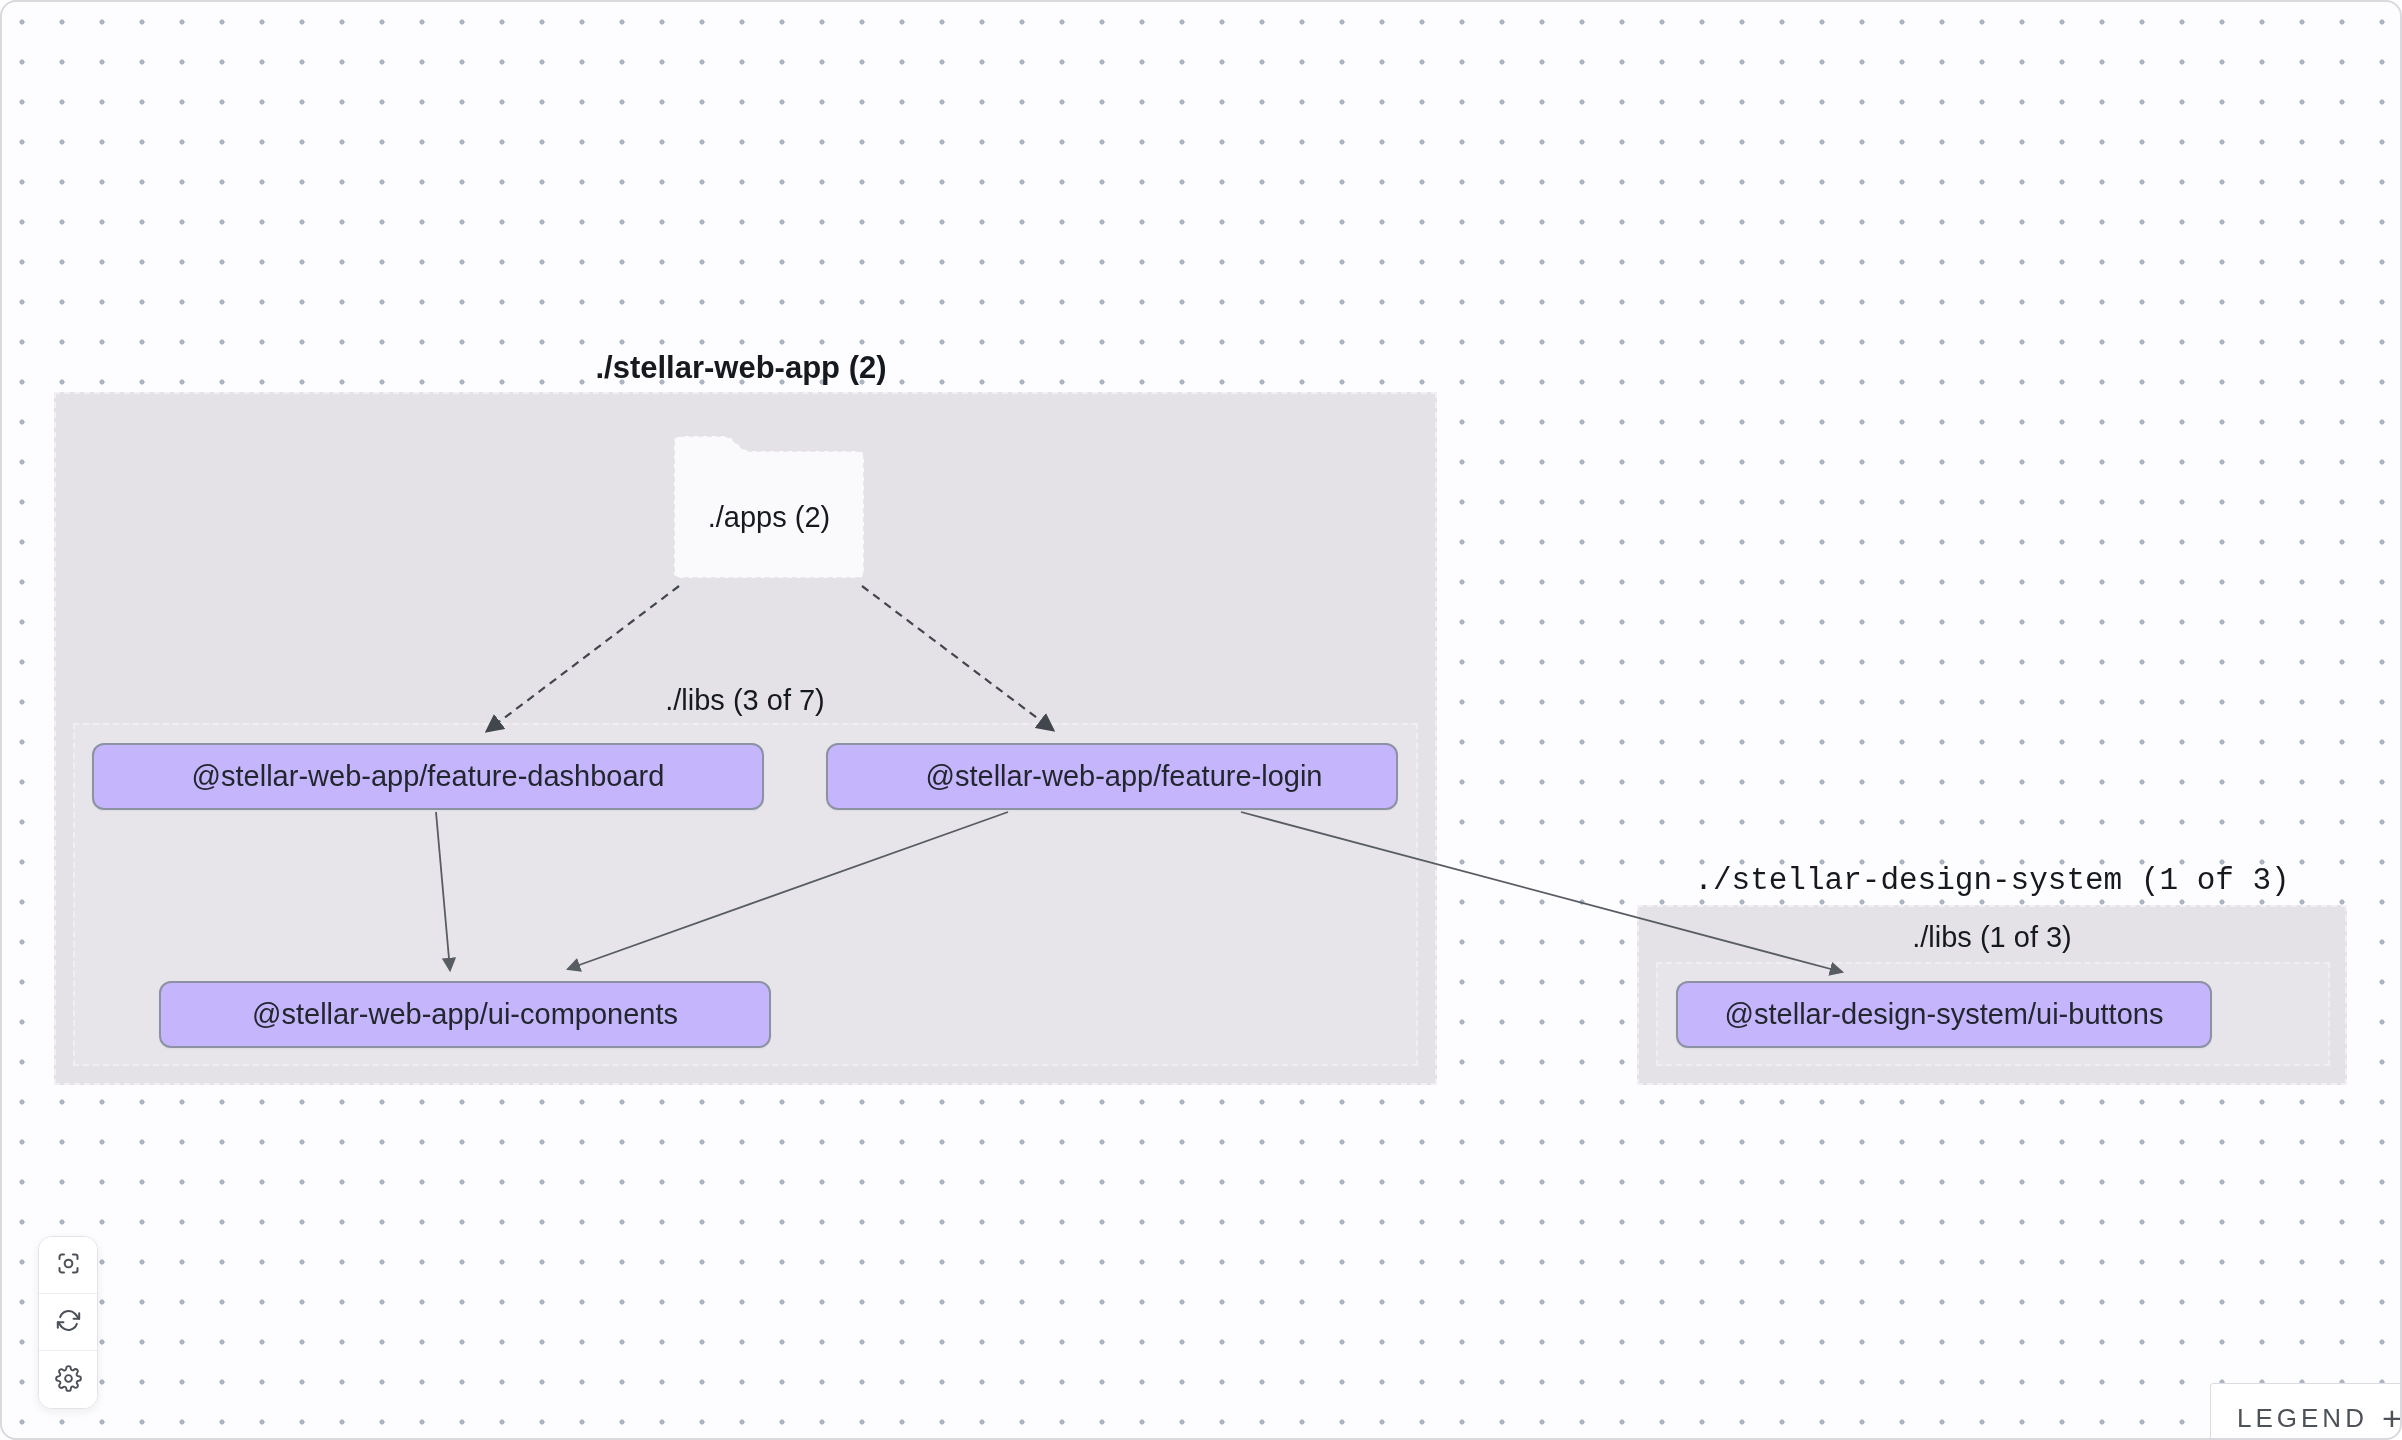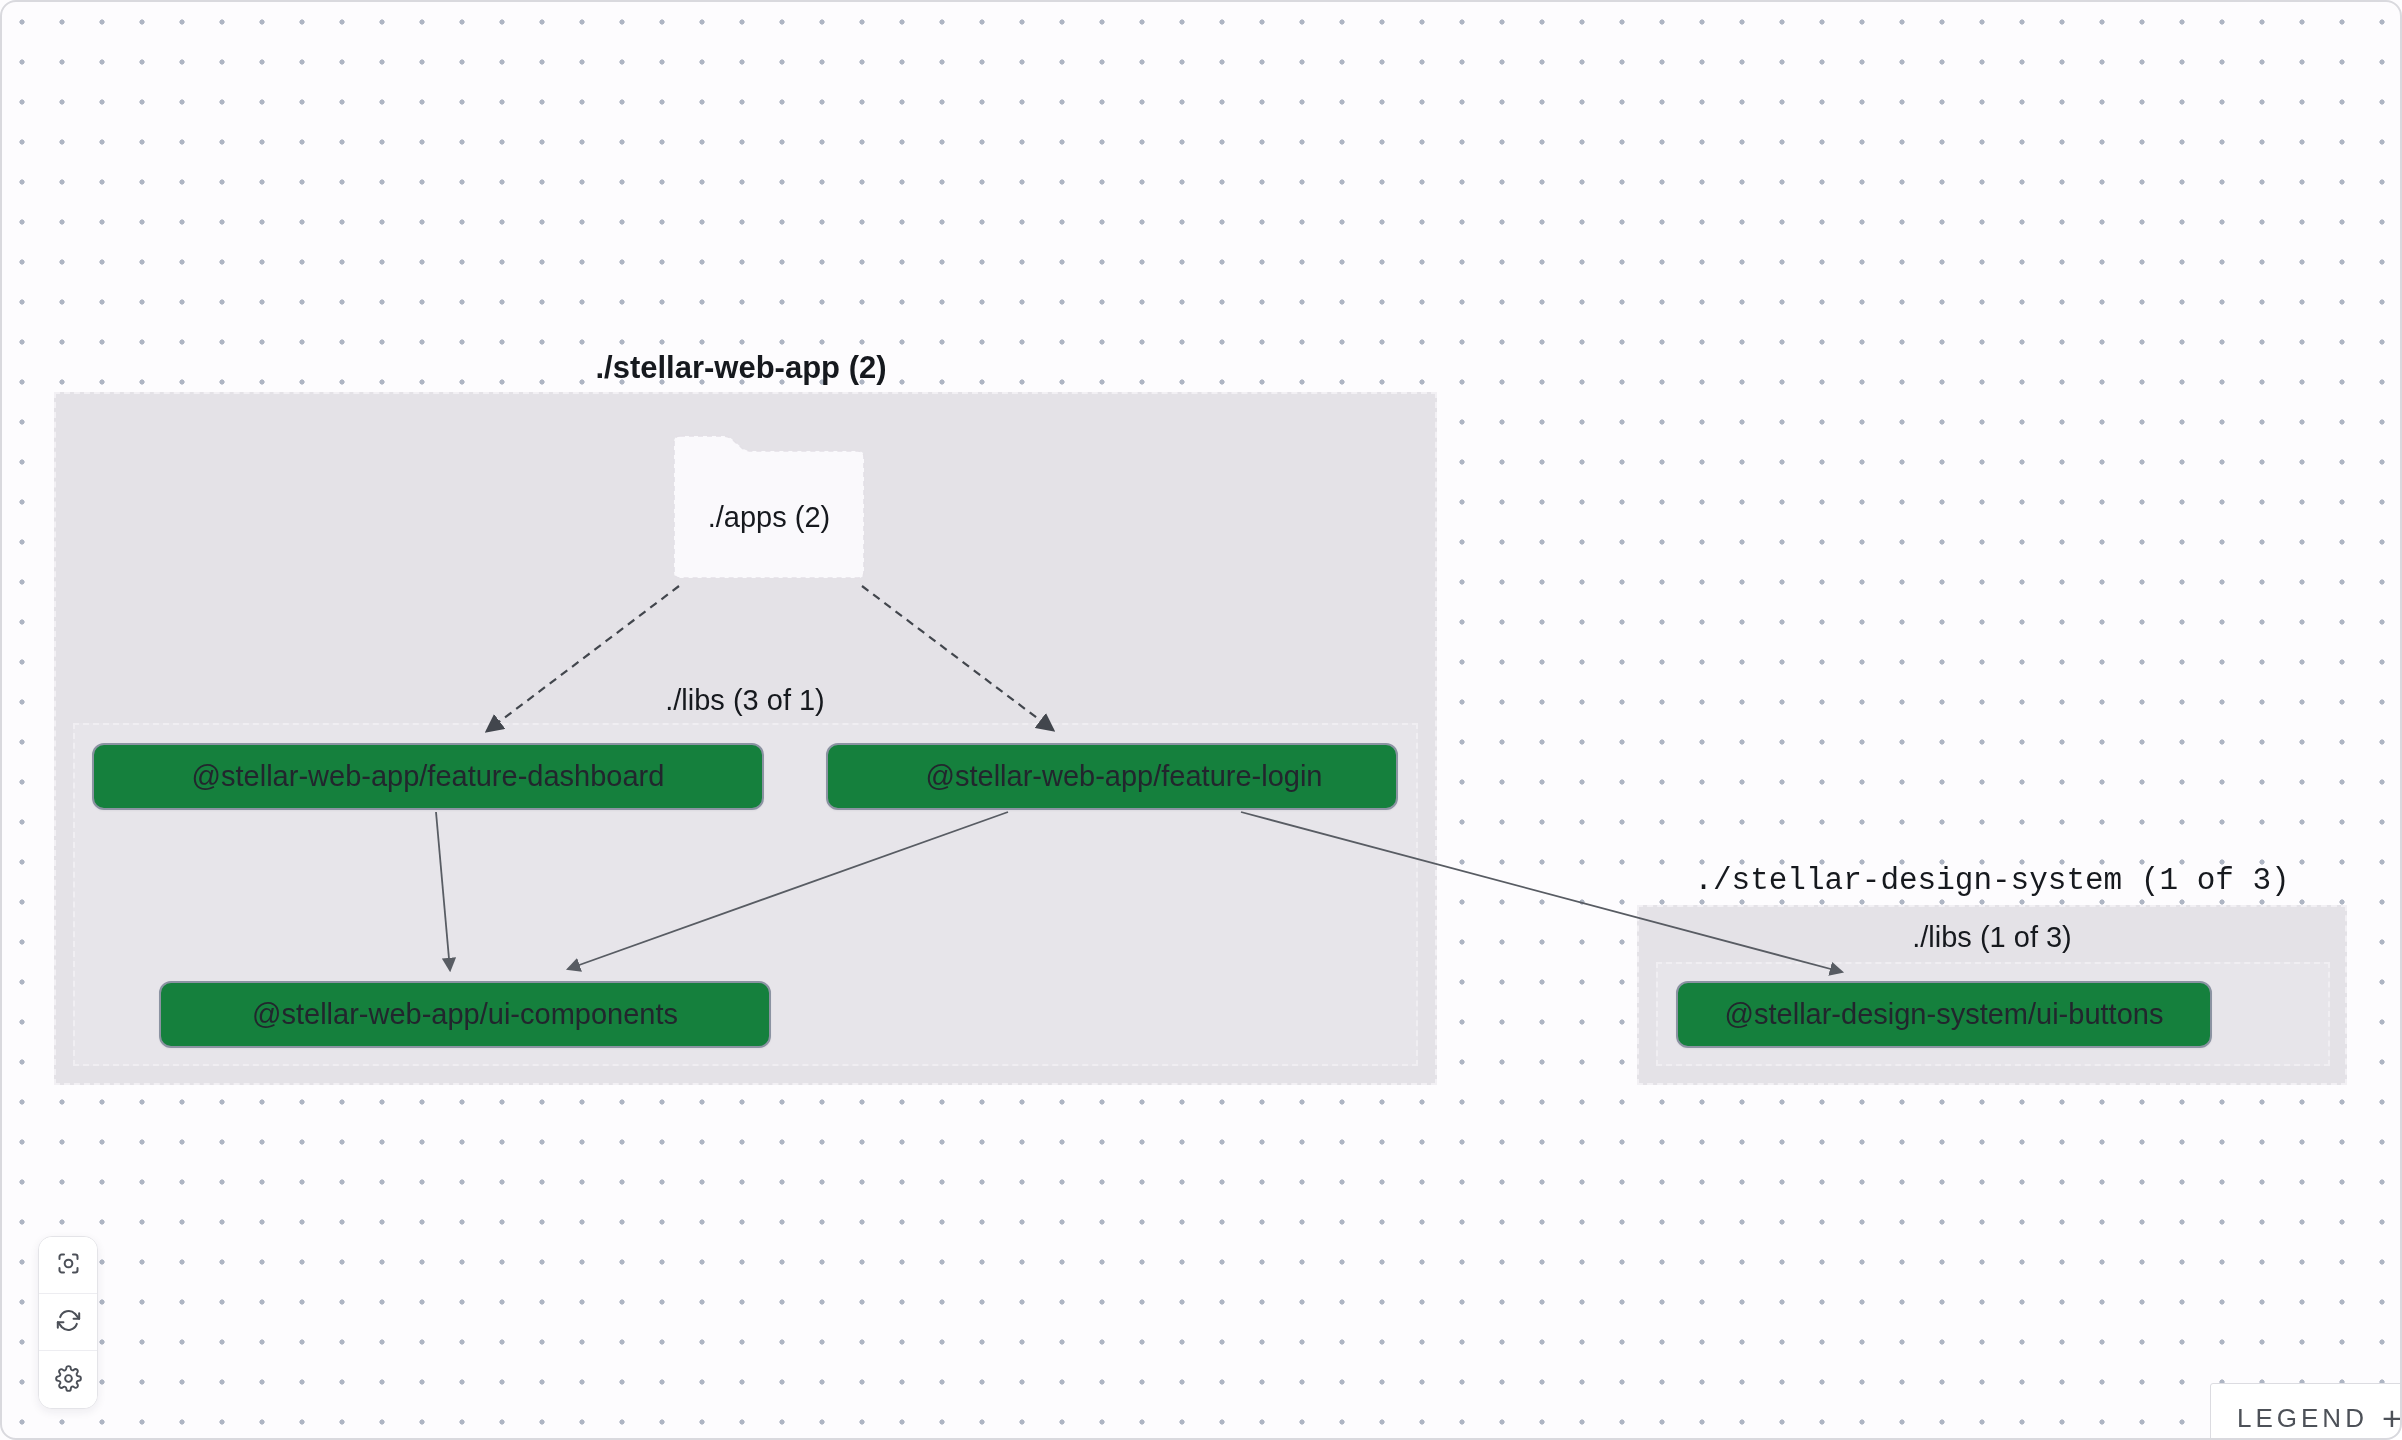--- a/index.html
+++ b/index.html
@@ -30,21 +30,21 @@
     box-sizing:border-box;z-index:2;
   }
   .graph-label{
     position:absolute;transform:translateX(-50%);white-space:nowrap;
     color:#16191e;font-size:31px;z-index:4;
   }
   .graph-label.small{font-size:29px;}
   svg.edges{position:absolute;left:0;top:0;z-index:5;}
   .node{
     position:absolute;box-sizing:border-box;z-index:6;
-    background:#15803d;border:2px solid #8b93a2;border-radius:12px;
+    background:#c4b5fd;border:2px solid #8b93a2;border-radius:12px;
     display:flex;align-items:center;justify-content:center;
     font-size:29px;color:#22262d;cursor:pointer;
     box-shadow:0 1px 2px rgba(40,40,60,.05);
   }
   .folder{position:absolute;z-index:6;cursor:pointer;width:202px;height:154px;}
   .folder svg{position:absolute;inset:0;}
   .folder .folder-label{
     position:absolute;left:0;right:0;top:20px;bottom:0;
     display:flex;align-items:center;justify-content:center;
     font-size:29px;color:#16191e;
@@ -71,21 +71,21 @@
   .legend .legend-plus{font-size:34px;font-weight:300;margin-left:14px;color:#4d5158;}
 </style>
 </head>
 <body>
 
 <div class="canvas"></div>
 
 <div class="graph-label" style="left:741px;top:350px;font-weight:bold;">./stellar-web-app (2)</div>
 <div class="group-outer" style="left:54px;top:392px;width:1383px;height:693px;"></div>
 <div class="group-inner" style="left:73px;top:723px;width:1345px;height:343px;"></div>
-<div class="graph-label small" style="left:745px;top:684px;">./libs (3 of 1)</div>
+<div class="graph-label small" style="left:745px;top:684px;">./libs (3 of 7)</div>
 
 <div class="graph-label" style="left:1992px;top:863px;font-family:Liberation Mono, monospace;">./stellar-design-system (1 of 3)</div>
 <div class="group-outer" style="left:1637px;top:905px;width:710px;height:180px;"></div>
 <div class="group-inner" style="left:1656px;top:962px;width:674px;height:104px;"></div>
 <div class="graph-label small" style="left:1992px;top:921px;">./libs (1 of 3)</div>
 
 <svg class="edges" width="2402" height="1440">
   <defs>
     <marker id="ah-dashed" viewBox="0 0 10 10" refX="8.5" refY="5" markerWidth="8.5" markerHeight="8.5" orient="auto">
       <path d="M0 0 L10 5 L0 10 z" fill="#42464d"></path>

